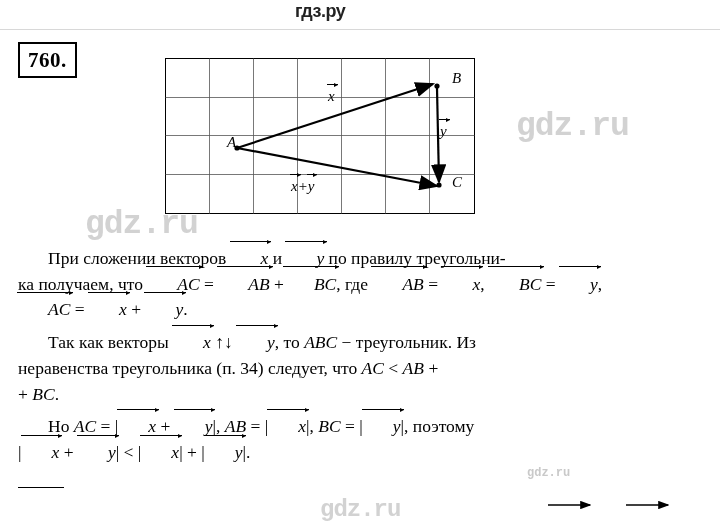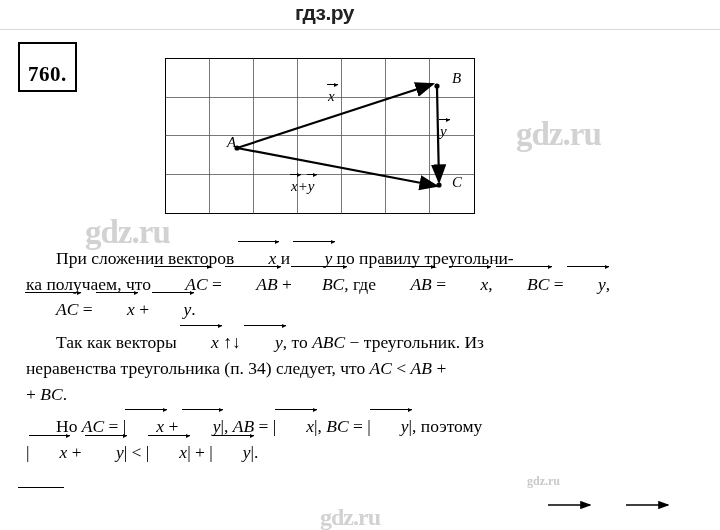--- a/index.html
+++ b/index.html
@@ -29,33 +29,33 @@
     width: 720px;
     height: 30px;
     border-bottom: 1px solid #d8d8d8;
     box-sizing: border-box;
   }
   .site-logo {
     position: absolute;
     left: 295px;
     top: 1px;
     font-family: "Liberation Sans", sans-serif;
-    font-size: 21px;
+    font-size: 18px;
     font-weight: bold;
     color: #222222;
     letter-spacing: -0.5px;
   }
 
   
   .task-number {
     position: absolute;
     left: 18px;
     top: 42px;
     border: 2px solid #000000;
-    padding: 18px 8px 3px 8px;
+    padding: 4px 8px 3px 8px;
     font-family: "Liberation Serif", serif;
     font-size: 21px;
     font-weight: bold;
     letter-spacing: 0.5px;
   }
 
   
   .figure {
     position: absolute;
     left: 165px;
@@ -108,42 +108,41 @@
     height: 0;
     border-left: 4px solid #000;
     border-top: 2.3px solid transparent;
     border-bottom: 2.3px solid transparent;
     transform: translateY(-1.1px);
   }
 
   
   .wm {
     position: absolute;
-    font-family: Liberation Serif, serif;
+    font-family: Liberation Mono, monospace;
     font-weight: bold;
     color: #d9d9d9;
     letter-spacing: -1px;
     user-select: none;
-    margin-top: 8px;
   }
   .wm1 { left: 516px; top: 108px; font-size: 33px; color: #d2d2d2; }
   .wm2 { left: 85px;  top: 206px; font-size: 33px; color: #d2d2d2; }
   .wm3 { left: 320px; top: 496px; font-size: 24px; color: #d2d2d2; }
   .wm4 { left: 527px; top: 466px; font-size: 12px; color: #c9c9c9; letter-spacing: 0; }
 
   
   .body-text {
     position: absolute;
     left: 18px;
     top: 246px;
     width: 688px;
     font-size: 17.5px;
     line-height: 1.47;
   }
-  .para { margin: 0 0 7px 8px; }
+  .para { margin: 0 0 7px 0; }
   .para.indent { text-indent: 30px; }
   .math { font-style: italic; }
 
   
   .bottom-arrows {
     position: absolute;
     left: 548px;
     top: 498px;
     width: 140px;
     height: 14px;

